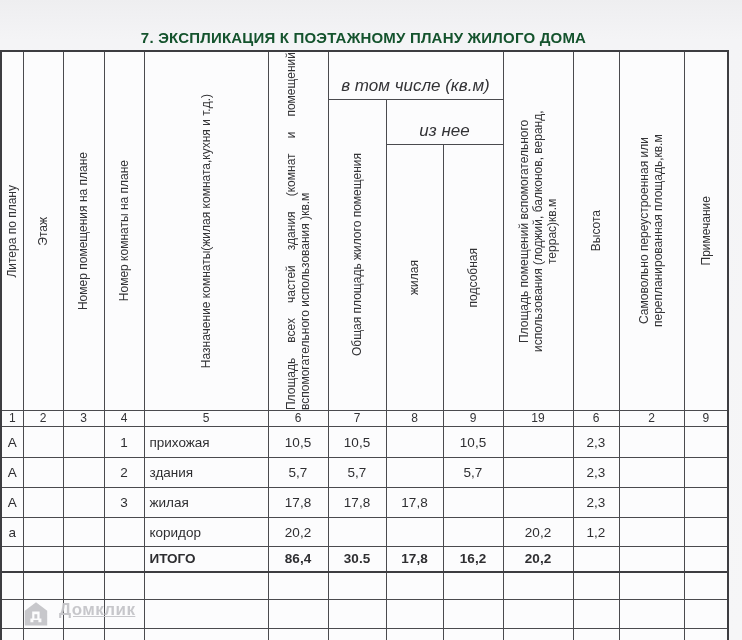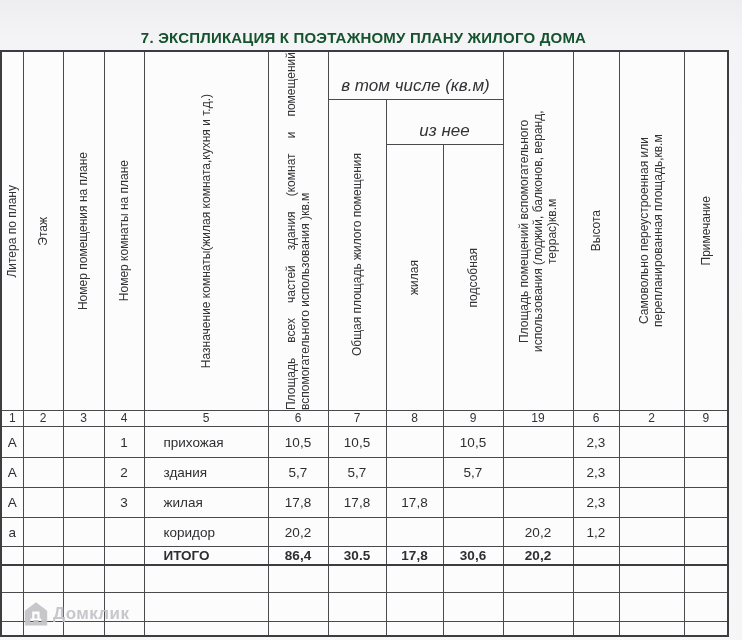--- a/index.html
+++ b/index.html
@@ -34,34 +34,34 @@
   }
   .vt-c5{max-height:352px;}
   .vt-c6{max-height:358px;text-align:justify;}
   .vt-c7{max-height:300px;}
   .vt-c10{max-height:310px;}
   .vt-c12{max-height:252px;}
   
   tr.num td{font-size:12px;line-height:13px;text-align:center;vertical-align:middle;color:#333336;}
   
   tbody.data td{font-size:13.5px;text-align:center;vertical-align:middle;color:#2e2e31;}
-  tbody.data td.left{text-align:left;padding-left:19px;}
+  tbody.data td.left{text-align:left;padding-left:5px;}
   tbody.data tr:nth-child(1){height:31px;}
   tbody.data tr:nth-child(2){height:30px;}
   tbody.data tr:nth-child(3){height:30px;}
   tbody.data tr:nth-child(4){height:29px;}
-  tbody.data tr:nth-child(5){height:18px;}
+  tbody.data tr:nth-child(5){height:25px;}
   tbody.data tr:nth-child(5) td{font-weight:bold;border-bottom:2px solid #3d3d41;}
   tbody.data tr:nth-child(6){height:28px;}
   tbody.data tr:nth-child(7){height:29px;}
   tbody.data tr:nth-child(8){height:14px;}
   
   .watermark{
-    position:absolute;left:24px;top:601px;display:flex;align-items:center;gap:5px;
-    color:#c4c4c8;opacity:.93;pointer-events:none;
+    position:absolute;left:24px;top:601px;display:flex;gap:11px;
+    color:#c4c4c8;opacity:.93;pointer-events:none;text-decoration:underline;
   }
   .watermark svg{width:24px;height:25px;fill:#c4c4c8;}
   .watermark span{font-size:17px;font-weight:bold;letter-spacing:.4px;line-height:1;}
 </style>
 </head>
 <body>
 
 <div class="page">
 
   <div class="title">7. ЭКСПЛИКАЦИЯ К ПОЭТАЖНОМУ ПЛАНУ ЖИЛОГО ДОМА</div>
@@ -183,21 +183,21 @@
         </tr>
         <tr>
           <td></td>
           <td></td>
           <td></td>
           <td></td>
           <td class="left">ИТОГО</td>
           <td>86,4</td>
           <td>30.5</td>
           <td>17,8</td>
-          <td>30,6</td>
+          <td>16,2</td>
           <td>20,2</td>
           <td></td>
           <td></td>
           <td></td>
         </tr>
         <tr>
           <td></td>
           <td></td>
           <td></td>
           <td></td>

